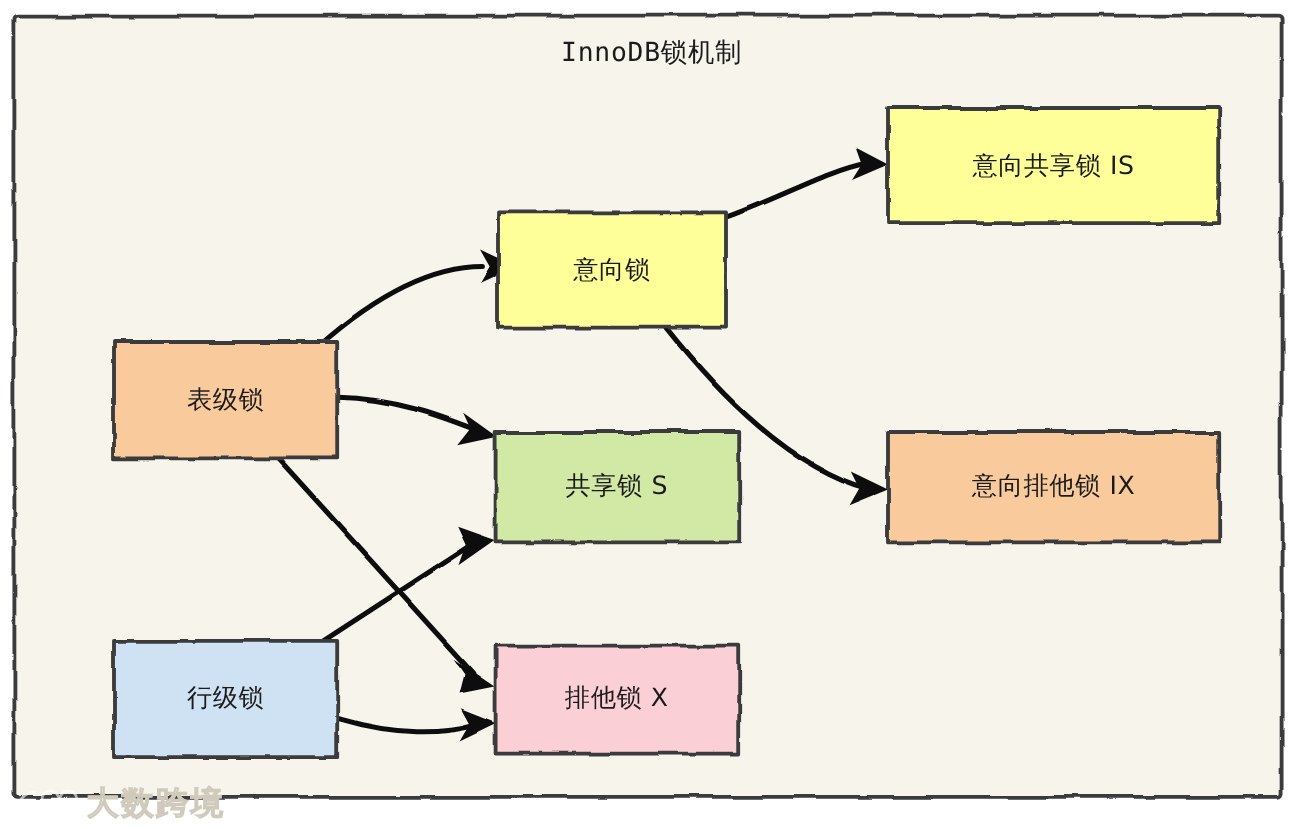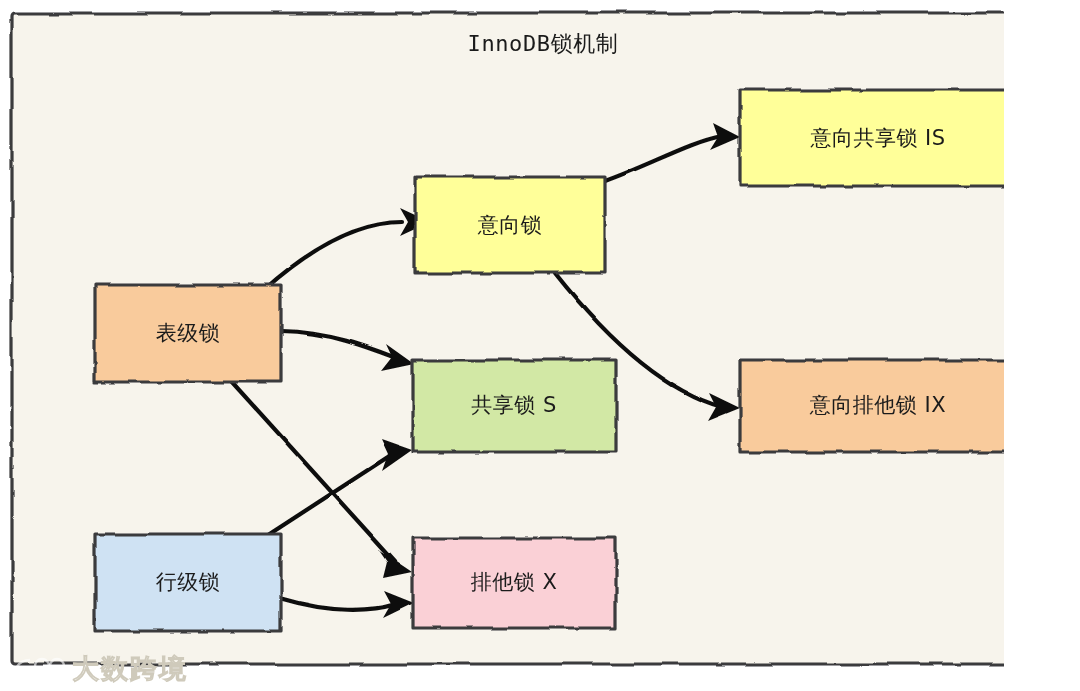--- a/index.html
+++ b/index.html
@@ -2,21 +2,21 @@
 <html><head>
 <meta charset="utf-8">
 <style>
   html, body {
     margin: 0;
     padding: 0;
     background: #ffffff;
   }
   #page {
     position: relative;
-    width: 1004px;
+    width: 1080px;
     height: 691px;
     background: #ffffff;
     overflow: hidden;
     font-family: "DejaVu Sans", "Liberation Sans", sans-serif;
   }
   #canvas {
     position: absolute;
     left: 0; top: 0;
     width: 1080px;
     height: 691px;

